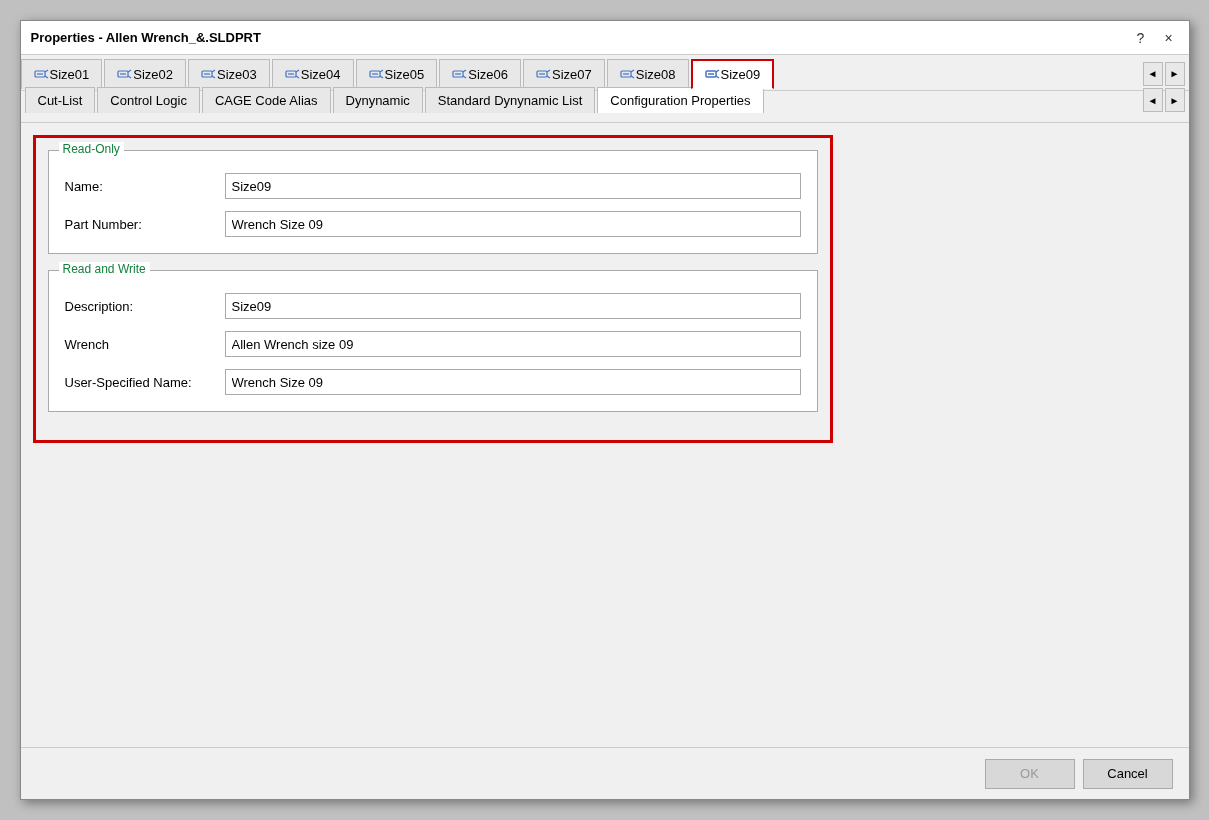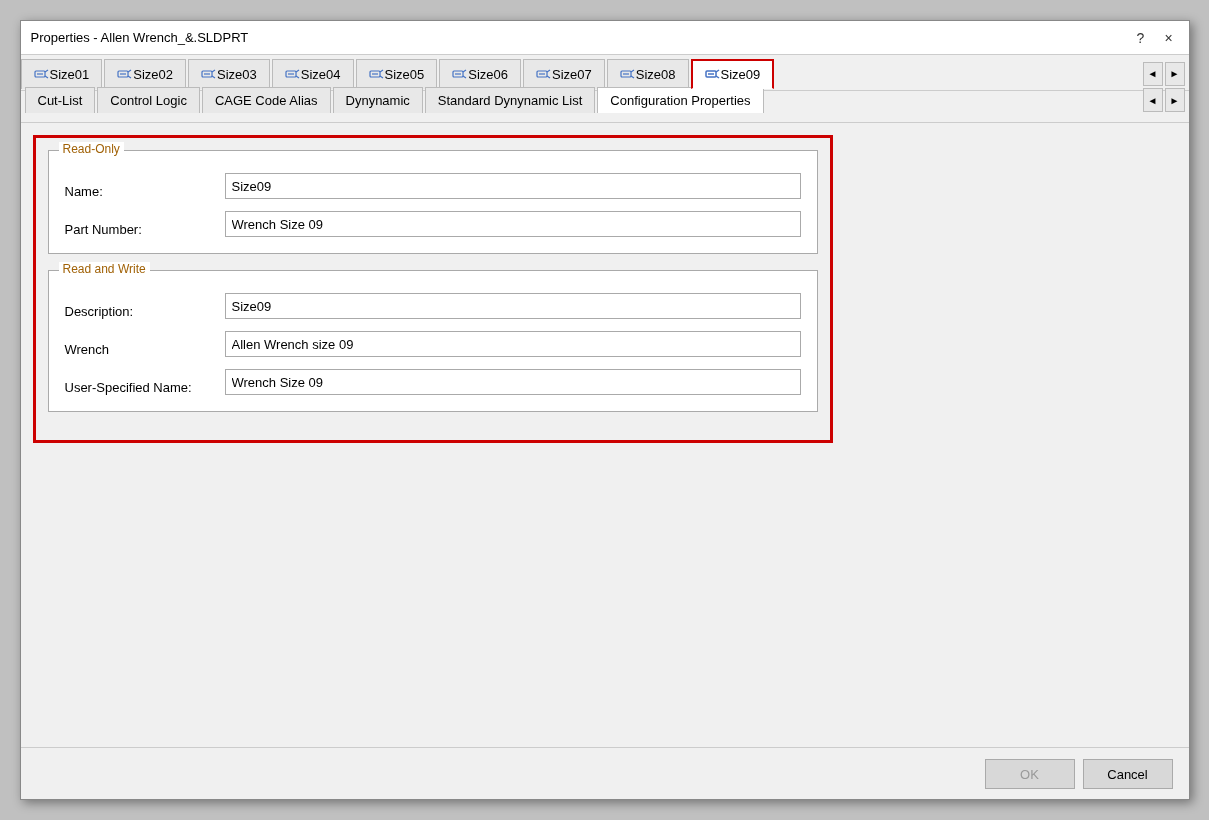--- a/index.html
+++ b/index.html
@@ -34,21 +34,21 @@
       background: white;
       padding: 6px 10px;
       display: flex;
       justify-content: space-between;
       align-items: center;
       border-bottom: 1px solid #ccc;
       height: 34px;
     }
 
     .title-bar-left {
-      font-weight: normal;
+      font-weight: bold;
       font-size: 13px;
       color: #000;
     }
 
     .title-bar-right {
       display: flex;
       align-items: center;
       gap: 8px;
     }
 
@@ -187,26 +187,26 @@
       position: relative;
     }
 
     .section-legend {
       position: absolute;
       top: -9px;
       left: 10px;
       background: white;
       padding: 0 4px;
       font-size: 12px;
-      color: #a16207;
+      color: #15803d;
     }
 
     .form-row {
       display: flex;
-      align-items: flex-end;
+      align-items: center;
       margin-top: 12px;
     }
 
     .form-label {
       width: 160px;
       text-align: left;
       color: #000;
       flex-shrink: 0;
     }
 
@@ -222,21 +222,21 @@
 
     
     .dialog-footer {
       background: #f0f0f0;
       border-top: 1px solid #ccc;
       padding: 10px 16px;
       display: flex;
       justify-content: flex-end;
       gap: 8px;
       height: 52px;
-      align-items: flex-end;
+      align-items: center;
     }
 
     .footer-btn {
       width: 90px;
       height: 30px;
       border: 1px solid #aaa;
       background: #d8d8d8;
       cursor: pointer;
       font-size: 13px;
       display: flex;

